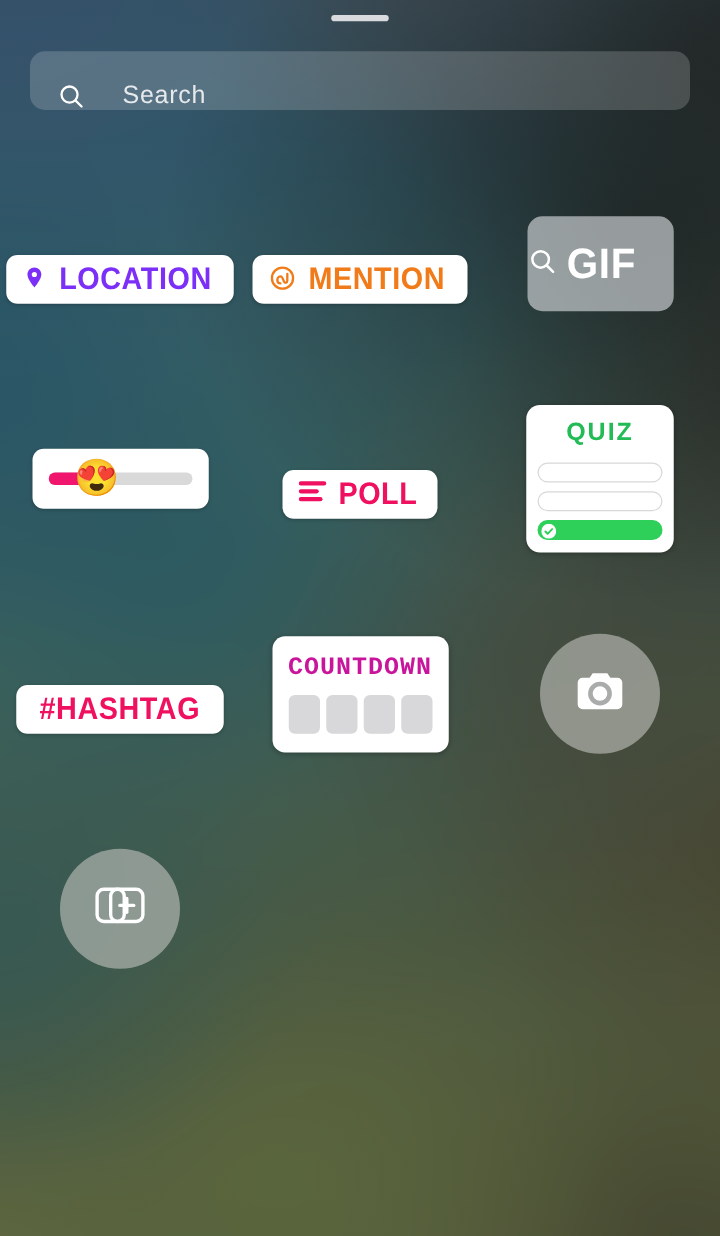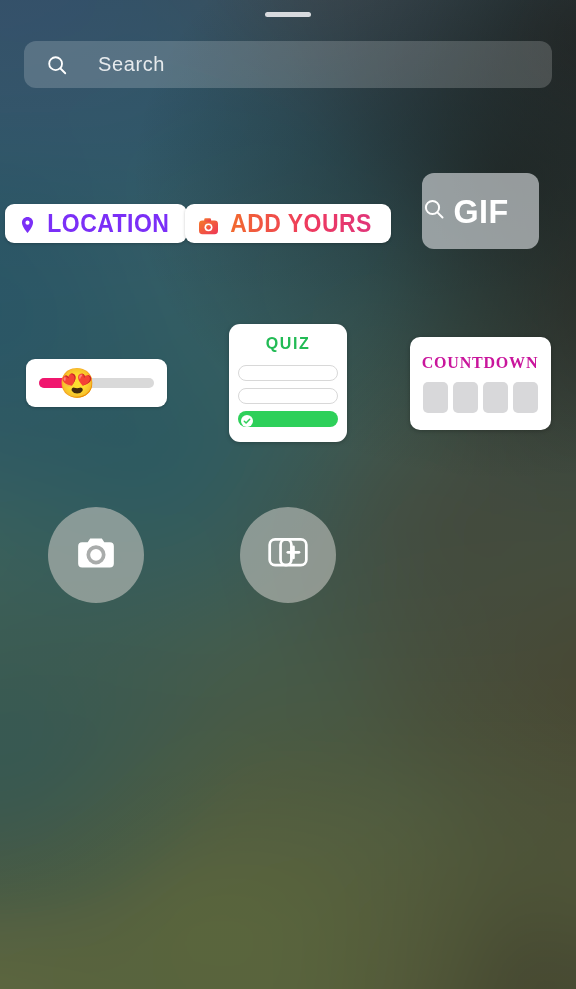--- a/index.html
+++ b/index.html
@@ -66,21 +66,21 @@
   
   .search-bar {
     position: absolute;
     left: 24px;
     top: 41px;
     width: 528px;
     height: 47px;
     border-radius: 12px;
     background: rgba(255,255,255,0.18);
     display: flex;
-    align-items: center;
+    align-items: flex-end;
     padding-left: 22px;
   }
   .search-icon { width: 22px; height: 22px; flex: none; }
   .search-placeholder {
     margin-left: 30px;
     color: rgba(255,255,255,0.85);
     font-size: 20px;
     letter-spacing: 0.6px;
   }
 
@@ -102,21 +102,21 @@
     display: flex;
     align-items: center;
     justify-content: center;
   }
 
   
   .pill {
     background: #ffffff;
     border-radius: 9px;
     display: inline-flex;
-    align-items: flex-end;
+    align-items: flex-start;
     justify-content: center;
     padding: 7px 13px;
     box-shadow: 0 1px 3px rgba(0,0,0,0.22);
     position: relative;
     margin-top: 24px;
   }
   .pill .label {
     font-family: "Liberation Sans Narrow", "Liberation Sans", sans-serif;
     font-weight: 700;
     font-size: 25px;
@@ -226,21 +226,21 @@
     border-radius: 11px;
     box-shadow: 0 1px 4px rgba(0,0,0,0.25);
     padding: 11px 9px 10px 9px;
     display: flex;
     flex-direction: column;
     align-items: center;
   }
   .quiz-title {
     font-family: "Liberation Sans Narrow", "Liberation Sans", sans-serif;
     font-weight: 700;
-    font-size: 16px;
+    font-size: 20px;
     letter-spacing: 1.6px;
     margin-bottom: 12px;
   }
   .quiz-row {
     width: 100%;
     height: 16px;
     border-radius: 9px;
     border: 1.5px solid #d8d8d8;
     margin-bottom: 7px;
     background: #fff;
@@ -262,23 +262,23 @@
     background: #ffffff;
     border-radius: 10px;
     box-shadow: 0 1px 4px rgba(0,0,0,0.25);
     display: flex;
     flex-direction: column;
     align-items: center;
     justify-content: center;
     padding: 0 10px;
   }
   .countdown-title {
-    font-family: Liberation Serif, serif;
+    font-family: Liberation Mono, monospace;
     font-weight: 700;
-    font-size: 16px;
+    font-size: 20px;
     letter-spacing: 0.8px;
     margin-bottom: 10px;
   }
   .countdown-digits { display: flex; gap: 5px; }
   .countdown-digit {
     width: 25px;
     height: 31px;
     border-radius: 5px;
     background: #d8d8da;
   }
@@ -335,40 +335,32 @@
           <span class="ic">
             <svg width="19" height="22" viewBox="0 0 24 24" fill="#7b2ff7">
               <path d="M12 2C8.1 2 5 5.1 5 9c0 5.2 7 13 7 13s7-7.8 7-13c0-3.9-3.1-7-7-7z"></path>
               <circle cx="12" cy="9" r="2.6" fill="#ffffff"></circle>
             </svg>
           </span>
           <span class="label c-location">LOCATION</span>
         </div>
       </div>
 
-
       <div class="cell">
         <div class="pill">
           <span class="ic">
-            <svg width="21" height="19" viewBox="0 0 24 22">
-              <defs>
-                <linearGradient id="gradCam" x1="0" y1="0" x2="1" y2="1">
-                  <stop offset="0%" stop-color="#f57b2a"></stop>
-                  <stop offset="100%" stop-color="#ee3557"></stop>
-                </linearGradient>
-              </defs>
-              <rect x="1" y="4" width="22" height="16" rx="4" fill="url(#gradCam)"></rect>
-              <rect x="7" y="1.5" width="8" height="4" rx="1.6" fill="url(#gradCam)"></rect>
-              <circle cx="12" cy="12" r="4.6" fill="#ffffff"></circle>
-              <circle cx="12" cy="12" r="2.7" fill="url(#gradCam)"></circle>
-            </svg>
-          </span>
-          <span class="label c-addyours">ADD YOURS</span>
-        </div>
-      </div>
+            <svg width="22" height="23" viewBox="0 0 24 24" fill="none" stroke="#f07b18" stroke-width="2">
+              <circle cx="12" cy="12" r="9.2"></circle>
+              <path d="M16.2 8.2v6.1c0 2-2.3 2.3-2.9.8-.8-2-1.3-4.6-3.1-4.6-1.7 0-2.7 1.6-2.7 3.1 0 1.7 1.1 3 2.7 3" stroke-linecap="round"></path>
+            </svg>
+          </span>
+          <span class="label c-mention">MENTION</span>
+        </div>
+      </div>
+
 
 
       <div class="cell">
         <div class="gif-tile">
           <span class="ic">
             <svg width="24" height="24" viewBox="0 0 24 24" fill="none" stroke="#ffffff" stroke-width="2" stroke-linecap="round">
               <circle cx="10.5" cy="10.5" r="6.6"></circle>
               <line x1="15.4" y1="15.4" x2="20.5" y2="20.5"></line>
             </svg>
           </span>
@@ -379,37 +371,54 @@
 
       <div class="cell">
         <div class="slider-card">
           <div class="slider-track">
             <div class="slider-fill" style="width: 34%;"></div>
             <span class="slider-thumb" style="left: 34%;">😍</span>
           </div>
         </div>
       </div>
 
+      <div class="cell">
+        <div class="pill">
+          <span class="ic">
+            <svg width="24" height="20" viewBox="0 0 24 20" fill="#f01060">
+              <rect x="0" y="2" width="22" height="3.4" rx="1.7"></rect>
+              <rect x="0" y="8.3" width="16" height="3.4" rx="1.7"></rect>
+              <rect x="0" y="14.6" width="19" height="3.4" rx="1.7"></rect>
+            </svg>
+          </span>
+          <span class="label c-poll">POLL</span>
+        </div>
+      </div>
 
       <div class="cell">
         <div class="quiz-card">
           <div class="quiz-title c-quiz">QUIZ</div>
           <div class="quiz-row"></div>
           <div class="quiz-row"></div>
           <div class="quiz-row correct">
             <span class="quiz-check">
               <svg width="12" height="12" viewBox="0 0 16 16">
                 <circle cx="8" cy="8" r="8" fill="#ffffff"></circle>
                 <path d="M4.4 8.3l2.4 2.4 4.8-5" stroke="#2ed05a" stroke-width="2" fill="none" stroke-linecap="round" stroke-linejoin="round"></path>
               </svg>
             </span>
           </div>
         </div>
       </div>
 
+      <div class="cell">
+        <div class="pill">
+          <span class="label c-hashtag">#HASHTAG</span>
+        </div>
+      </div>
 
 
 
       <div class="cell">
         <div class="countdown-card">
           <div class="countdown-title c-countdown">COUNTDOWN</div>
           <div class="countdown-digits">
             <div class="countdown-digit"></div>
             <div class="countdown-digit"></div>
             <div class="countdown-digit"></div>

